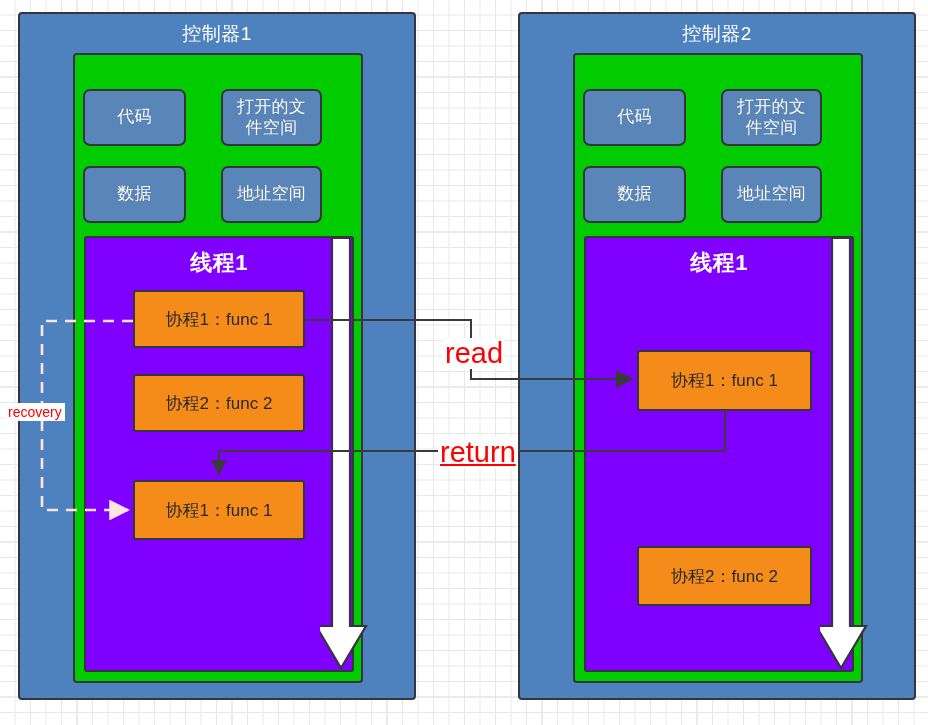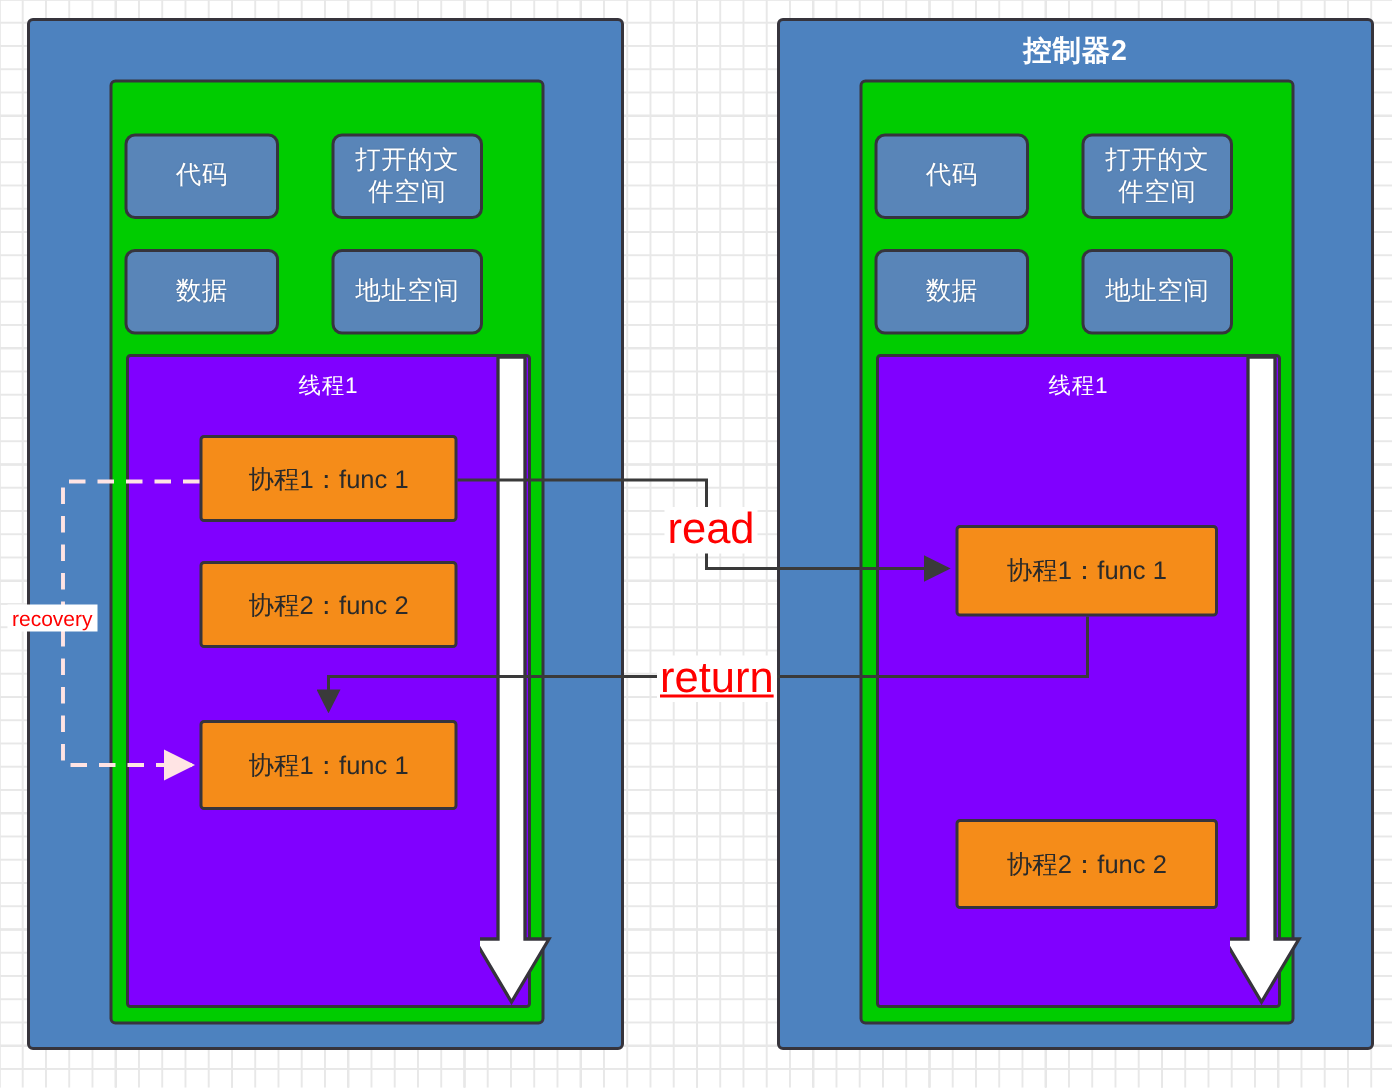--- a/index.html
+++ b/index.html
@@ -75,23 +75,23 @@
     position: absolute;
     color: #ffffff;
     font-size: 19px;
     text-align: center;
     font-weight: 400;
     letter-spacing: 0.5px;
   }
   .thread-title {
     position: absolute;
     color: #ffffff;
-    font-size: 15px;
+    font-size: 22px;
     text-align: center;
-    font-weight: 400;
+    font-weight: 700;
     letter-spacing: 0.5px;
   }
   
   .fatarrow {
     position: absolute;
   }
   
   #links {
     position: absolute;
     left: 0; top: 0;
@@ -113,20 +113,21 @@
     padding: 2px 3px;
   }
 </style>
 </head>
 <body>
 
 <div id="canvas">
 
   <div class="box controller" style="left:18px; top:12px; width:398px; height:688px;"></div>
 
+  <div class="title" style="left:18px; top:21px; width:398px;">控制器1</div>
 
   <div class="box memory" style="left:73px; top:53px; width:290px; height:630px;"></div>
 
   <div class="box segbox" style="left:83px; top:89px; width:103px; height:57px;">代码</div>
 
   <div class="box segbox" style="left:221px; top:89px; width:101px; height:57px;">
     <span style="white-space:pre-line">打开的文
 件空间</span>
   </div>
 
@@ -144,21 +145,21 @@
 
   <div class="box coroutine" style="left:133px; top:290px; width:172px; height:58px;">协程1：func 1</div>
 
   <div class="box coroutine" style="left:133px; top:374px; width:172px; height:58px;">协程2：func 2</div>
 
   <div class="box coroutine" style="left:133px; top:480px; width:172px; height:60px;">协程1：func 1</div>
 
 
   <div class="box controller" style="left:518px; top:12px; width:398px; height:688px;"></div>
 
-  <div class="title" style="left:518px; top:21px; width:398px;font-weight:bold;">控制器2</div>
+  <div class="title" style="left:518px; top:21px; width:398px;">控制器2</div>
 
   <div class="box memory" style="left:573px; top:53px; width:290px; height:630px;"></div>
 
   <div class="box segbox" style="left:583px; top:89px; width:103px; height:57px;">代码</div>
 
   <div class="box segbox" style="left:721px; top:89px; width:101px; height:57px;">
     <span style="white-space:pre-line">打开的文
 件空间</span>
   </div>
 

